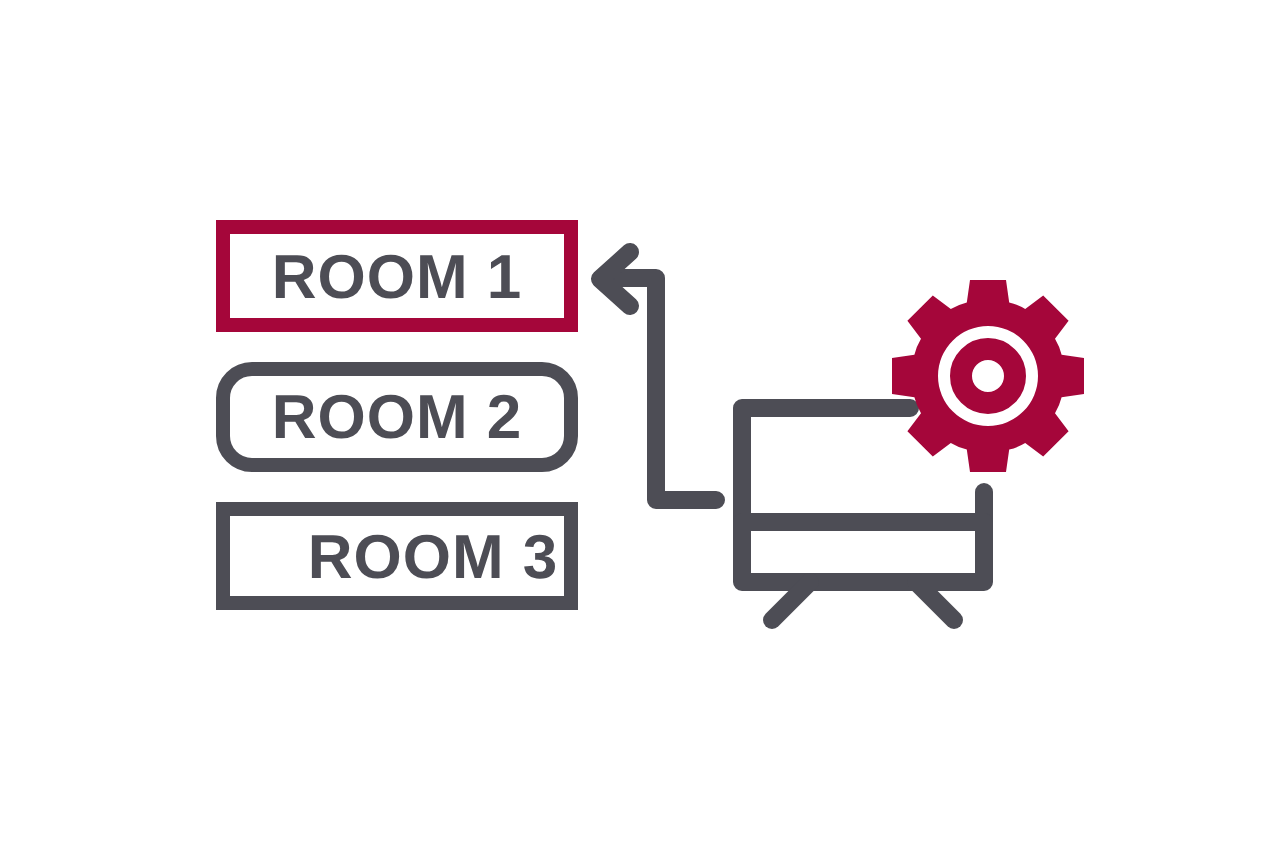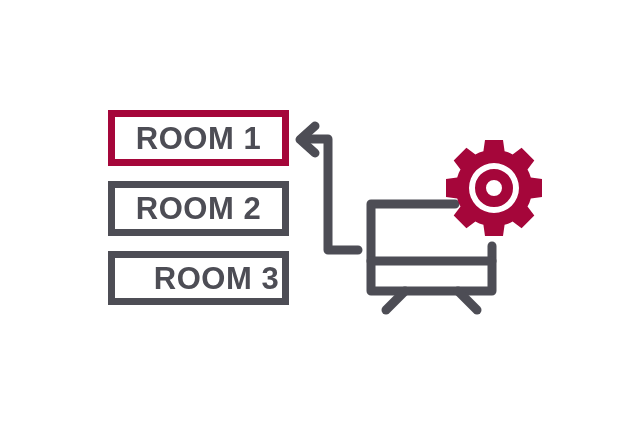--- a/index.html
+++ b/index.html
@@ -77,21 +77,21 @@
 </head>
 <body>
 
 <div id="stage" style="background: rgb(255, 255, 255);">
 
   <div class="room-box" id="room-1-box" style="border-color: rgb(165, 6, 58);">
     <span class="inner"></span>
     <span class="room-label" style="color: rgb(77, 77, 85);">ROOM 1</span>
   </div>
 
-  <div class="room-box" id="room-2-box" style="border-color: rgb(77, 77, 85);">
+  <div class="room-box" id="room-2-box" style="border-color: rgb(77, 77, 85); border-radius: 18px;">
     <span class="inner"></span>
     <span class="room-label" style="color: rgb(77, 77, 85);">ROOM 2</span>
   </div>
 
   <div class="room-box" id="room-3-box" style="border-color: rgb(77, 77, 85);">
     <span class="inner"></span>
     <span class="room-label" style="color: rgb(77, 77, 85);">ROOM 3</span>
   </div>
 
   <svg class="svg-layer" viewBox="0 0 640 427" xmlns="http://www.w3.org/2000/svg">

